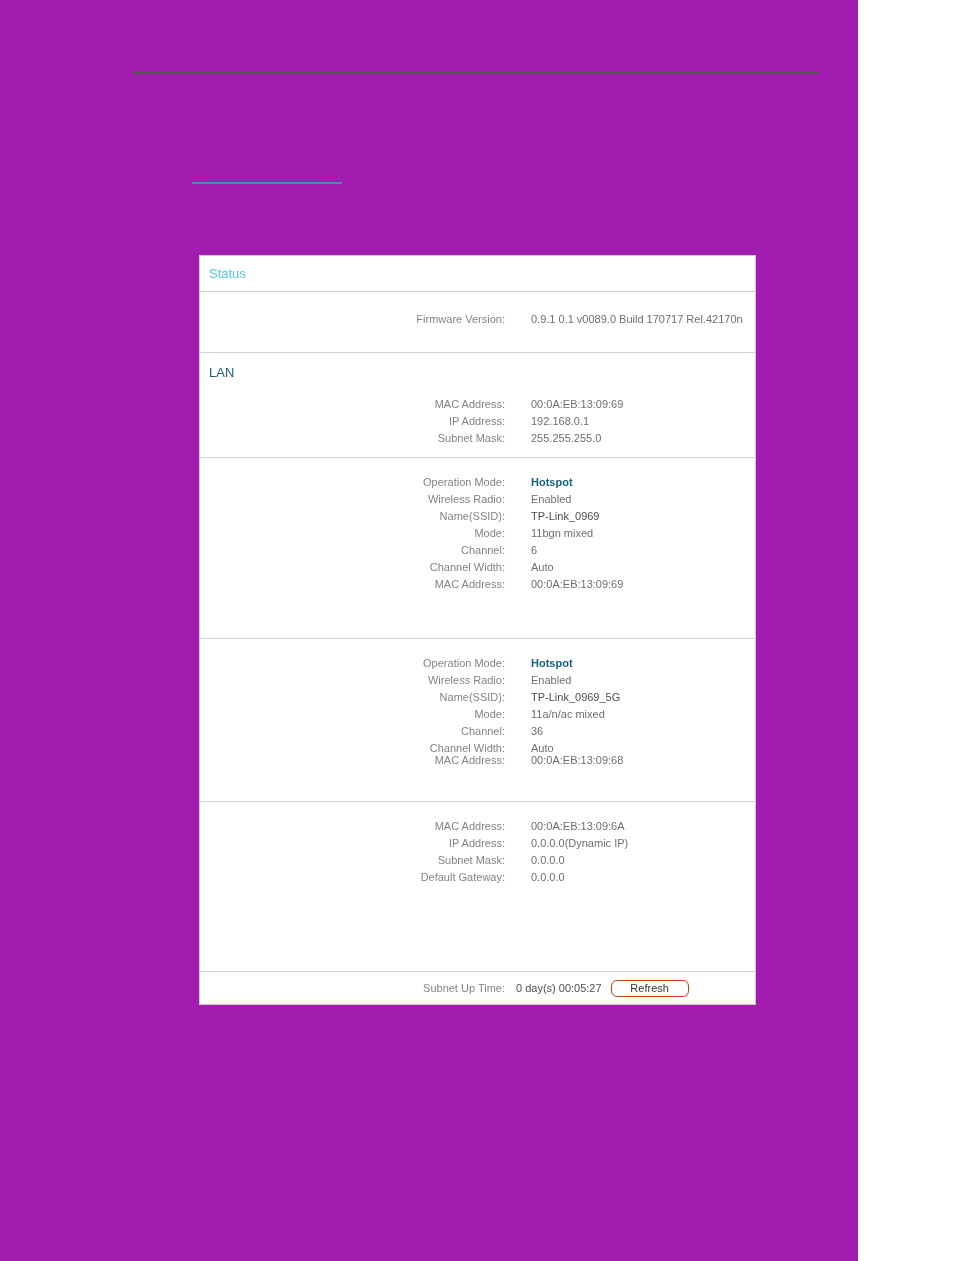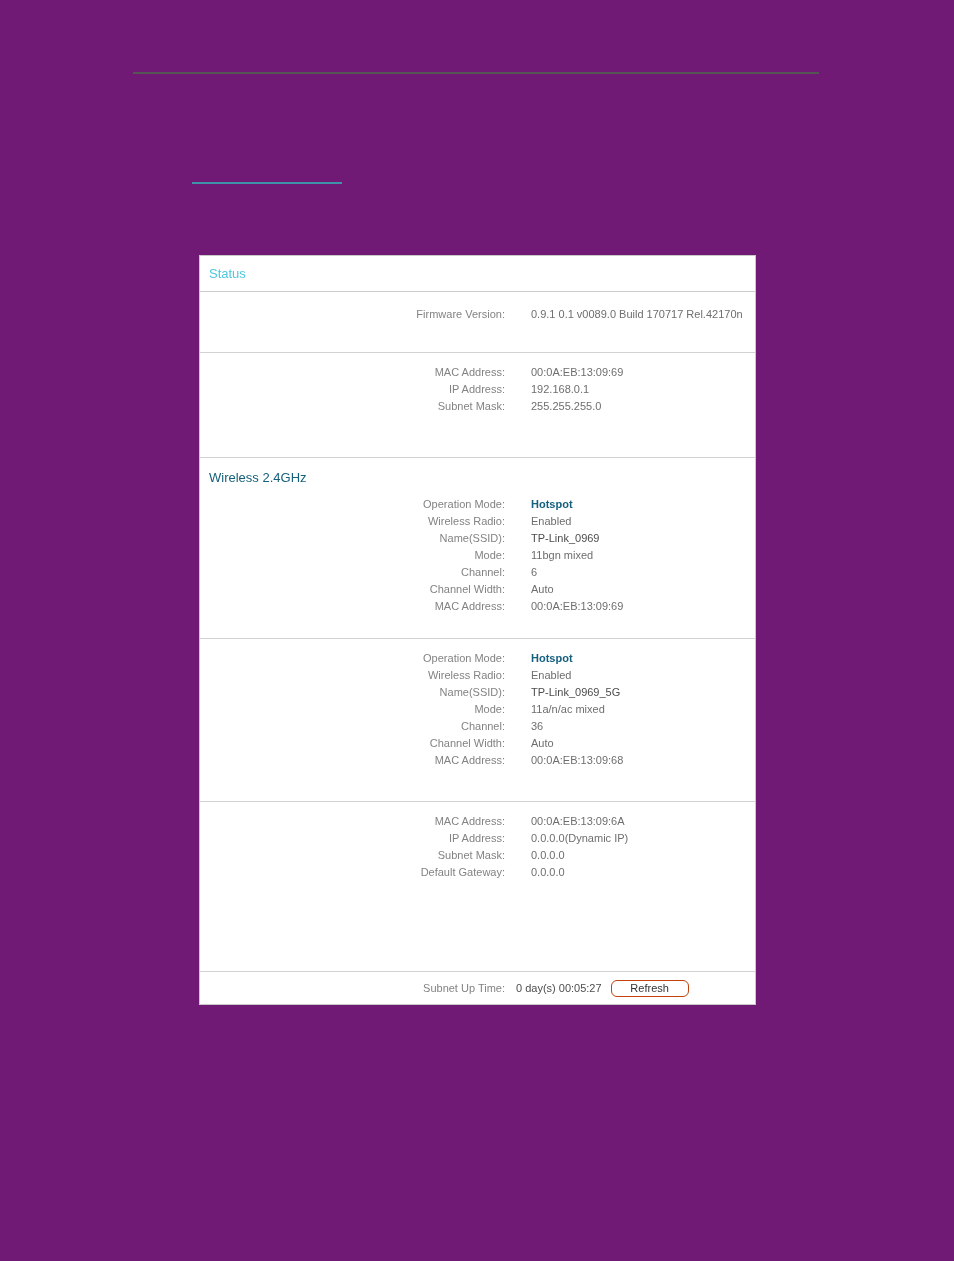--- a/index.html
+++ b/index.html
@@ -1,18 +1,18 @@
 <!DOCTYPE html>
 <html><head>
 <meta charset="utf-8">
 <style>
   * { margin:0; padding:0; box-sizing:border-box; }
   html,body { width:954px; height:1261px; background:#ffffff;
     font-family:"Liberation Sans", sans-serif; }
-  .page { position:relative; width:954px; height:1261px; background:#701a75; overflow:hidden; }
+  .page { position:relative; width:858px; height:1261px; background:#a21caf; overflow:hidden; }
 
   .top-rule { position:absolute; left:133px; top:72px; width:686px; height:2px; background:#555555; }
   .link-underline { position:absolute; left:192px; top:182px; width:150px; height:2px; background:#3f93a8; cursor:pointer; }
 
   .panel { position:absolute; left:199px; top:255px; width:557px; height:750px;
     border:1px solid #c9c9c9; background:#fff; }
 
   .panel-header { height:36px; border-bottom:1px solid #cccccc; display:flex; align-items:center; padding-left:9px; }
   .panel-title { color:#4fc7e0; font-size:13px; }
 
@@ -20,21 +20,21 @@
   .sec-info { height:61px; padding-top:9px; }
   .sec-lan  { height:105px; }
   .sec-w24  { height:181px; }
   .sec-w5   { height:163px; }
   .sec-wan  { height:170px; }
 
   .sec-heading { font-size:13px; line-height:14px; padding:13px 0 0 9px; color:#16607c; }
   .rows { margin-top:13px; }
   .sec-info .rows { margin-top:7px; }
 
-  .row { display:flex; align-items:flex-start; height:17px; font-size:11px; }
+  .row { display:flex; align-items:flex-end; height:17px; font-size:11px; }
   .row.clipped { height:12px; align-items:flex-start; overflow:hidden; }
   .row.clipped .lbl, .row.clipped .val { line-height:13px; }
   .lbl { width:305px; text-align:right; color:#838383; }
   .val { margin-left:26px; color:#6e6e6e; white-space:nowrap; }
   .val.emph { color:#155f7f; font-weight:bold; }
   .val.dark { color:#4d4d4d; }
 
   .footer-row { height:32px; display:flex; align-items:center; font-size:11px; }
   .footer-row .lbl { width:305px; text-align:right; color:#838383; }
   .footer-row .val { margin-left:11px; color:#4d4d4d; }
@@ -59,38 +59,38 @@
     <div class="section sec-info">
       <div class="rows">
         <div class="row">
           <span class="lbl">Firmware Version:</span>
           <span class="val">0.9.1 0.1 v0089.0 Build 170717 Rel.42170n</span>
         </div>
       </div>
     </div>
 
     <div class="section sec-lan">
+      <div class="sec-heading">LAN</div>
       <div class="rows">
         <div class="row">
           <span class="lbl">MAC Address:</span>
           <span class="val">00:0A:EB:13:09:69</span>
         </div>
         <div class="row">
           <span class="lbl">IP Address:</span>
           <span class="val">192.168.0.1</span>
         </div>
         <div class="row">
           <span class="lbl">Subnet Mask:</span>
           <span class="val">255.255.255.0</span>
         </div>
       </div>
     </div>
 
     <div class="section sec-w24">
-      <div class="sec-heading">Wireless 2.4GHz</div>
       <div class="rows">
         <div class="row">
           <span class="lbl">Operation Mode:</span>
           <span class="val emph">Hotspot</span>
         </div>
         <div class="row">
           <span class="lbl">Wireless Radio:</span>
           <span class="val">Enabled</span>
         </div>
         <div class="row">

